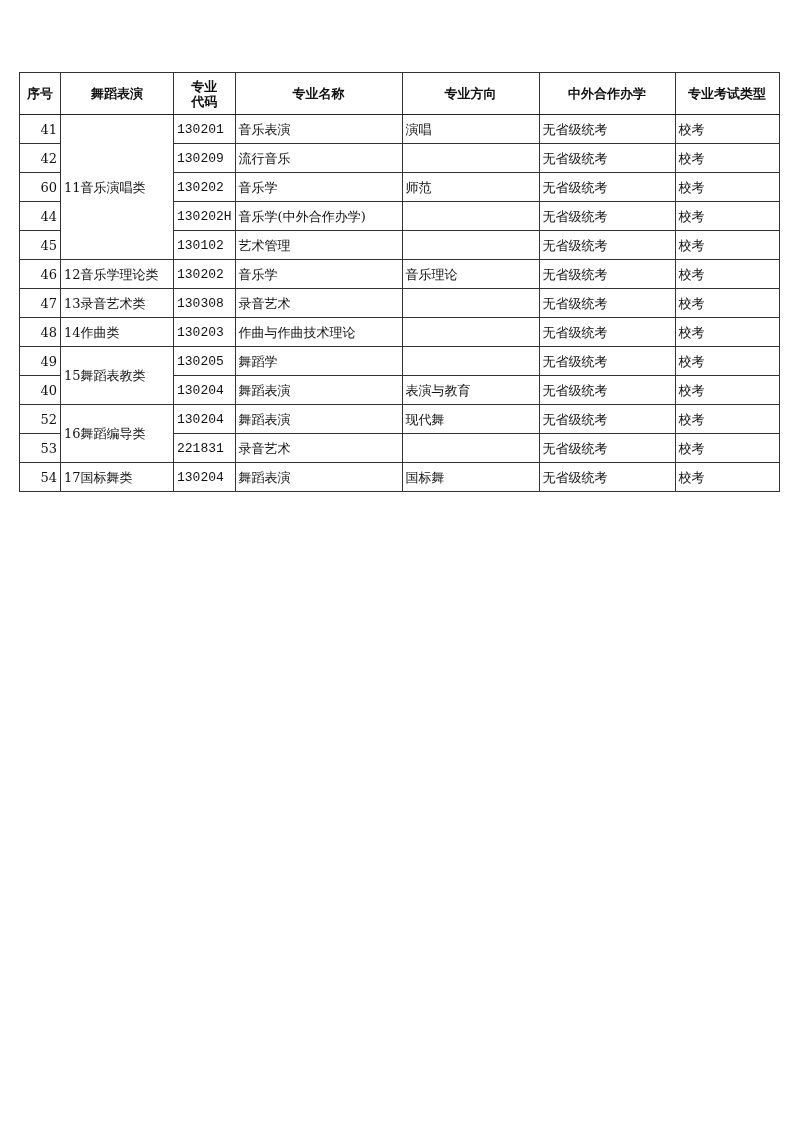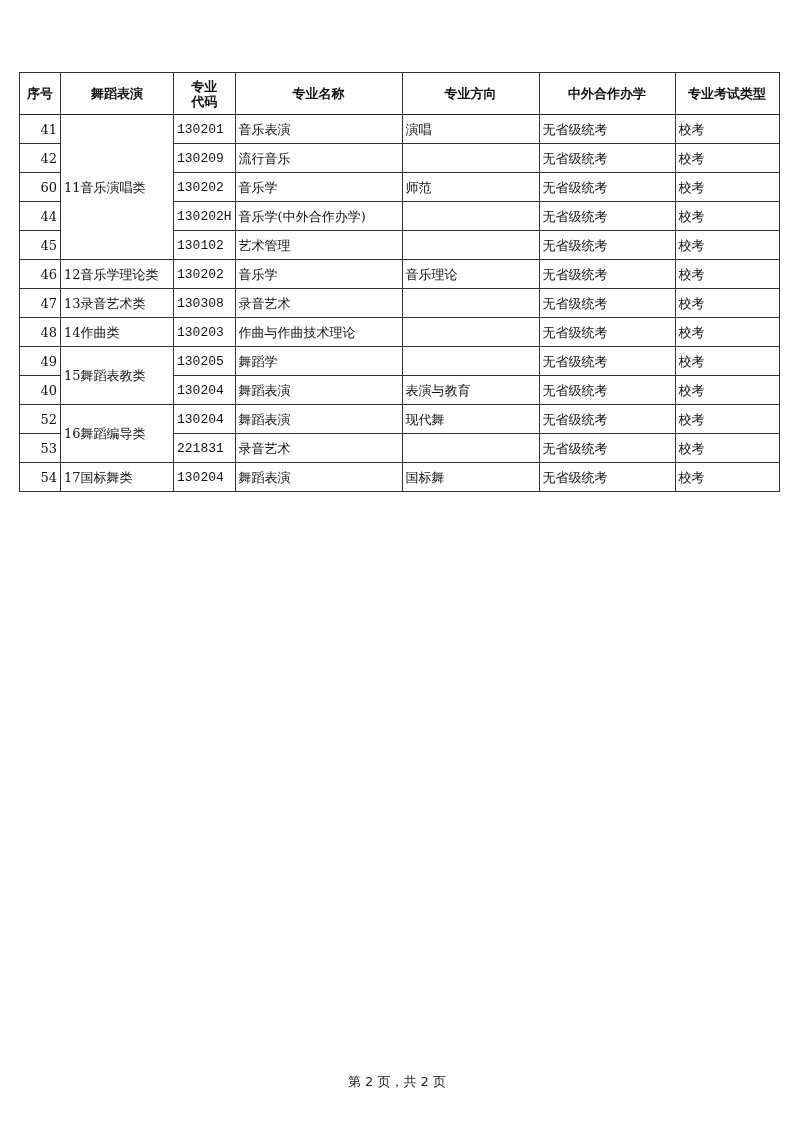--- a/index.html
+++ b/index.html
@@ -163,14 +163,13 @@
         <td class="c-left">17国标舞类</td>
         <td class="c-left code">130204</td>
         <td class="c-left">舞蹈表演</td>
         <td class="c-left">国标舞</td>
         <td class="c-left">无省级统考</td>
         <td class="c-left">校考</td>
       </tr>
     </tbody>
   </table>
 
-  <div class="footer">第 2 页，共 2 页</div>
 </div>
 
 </body></html>

